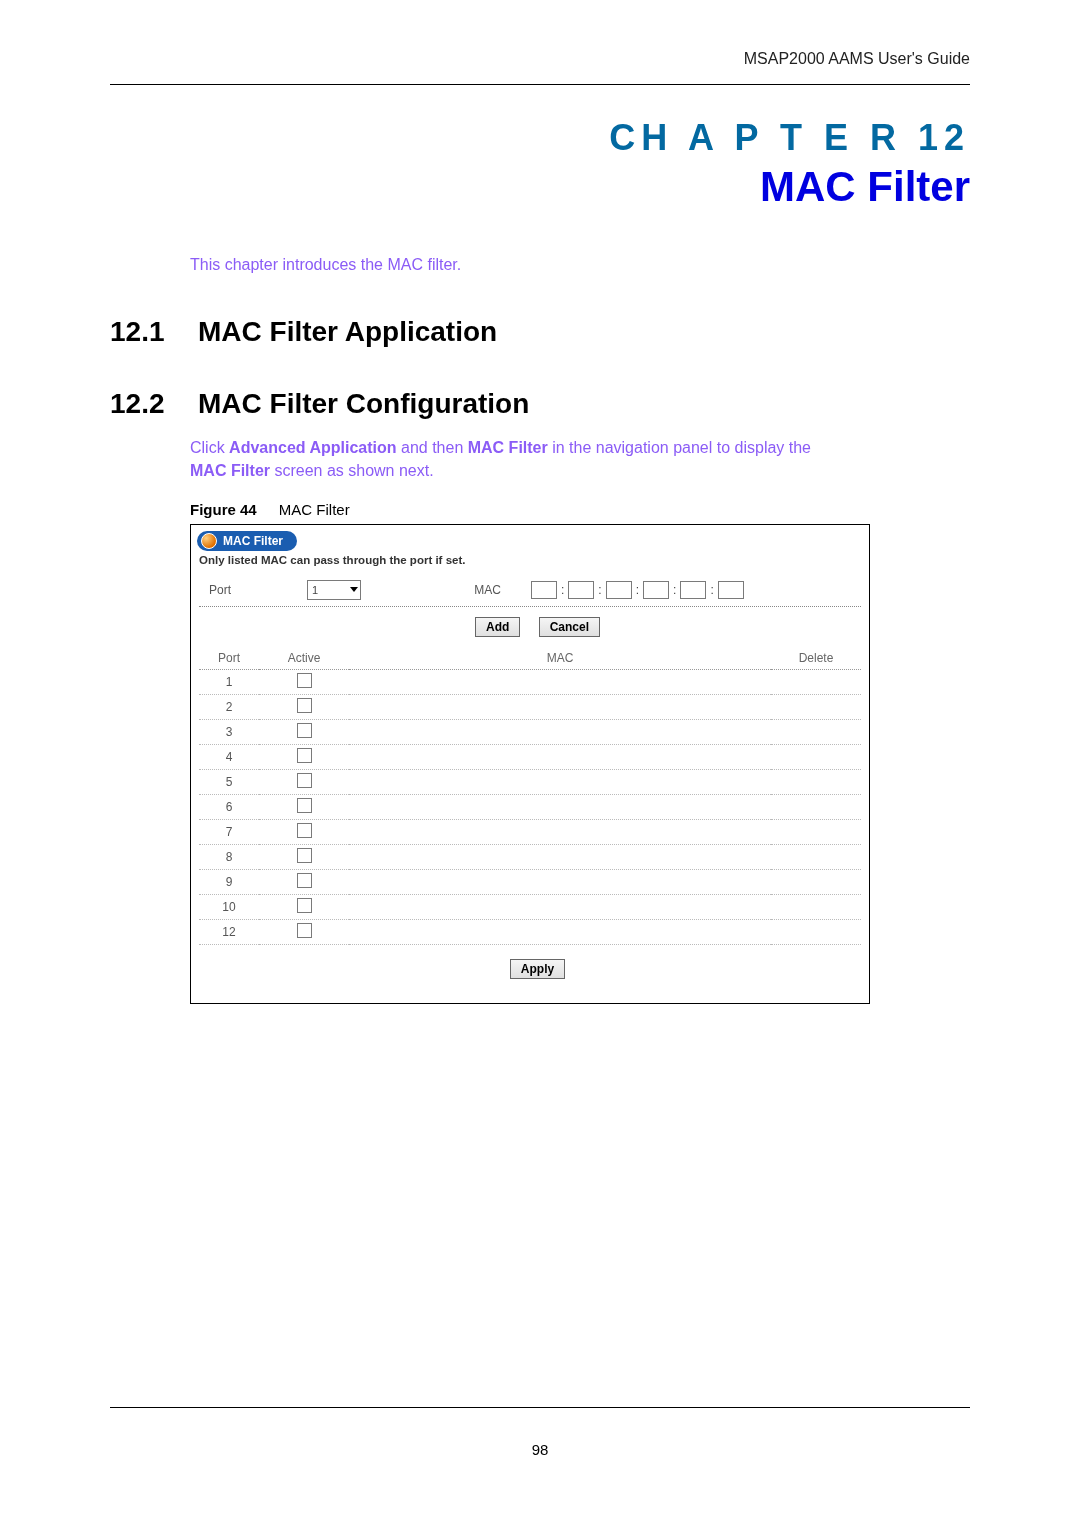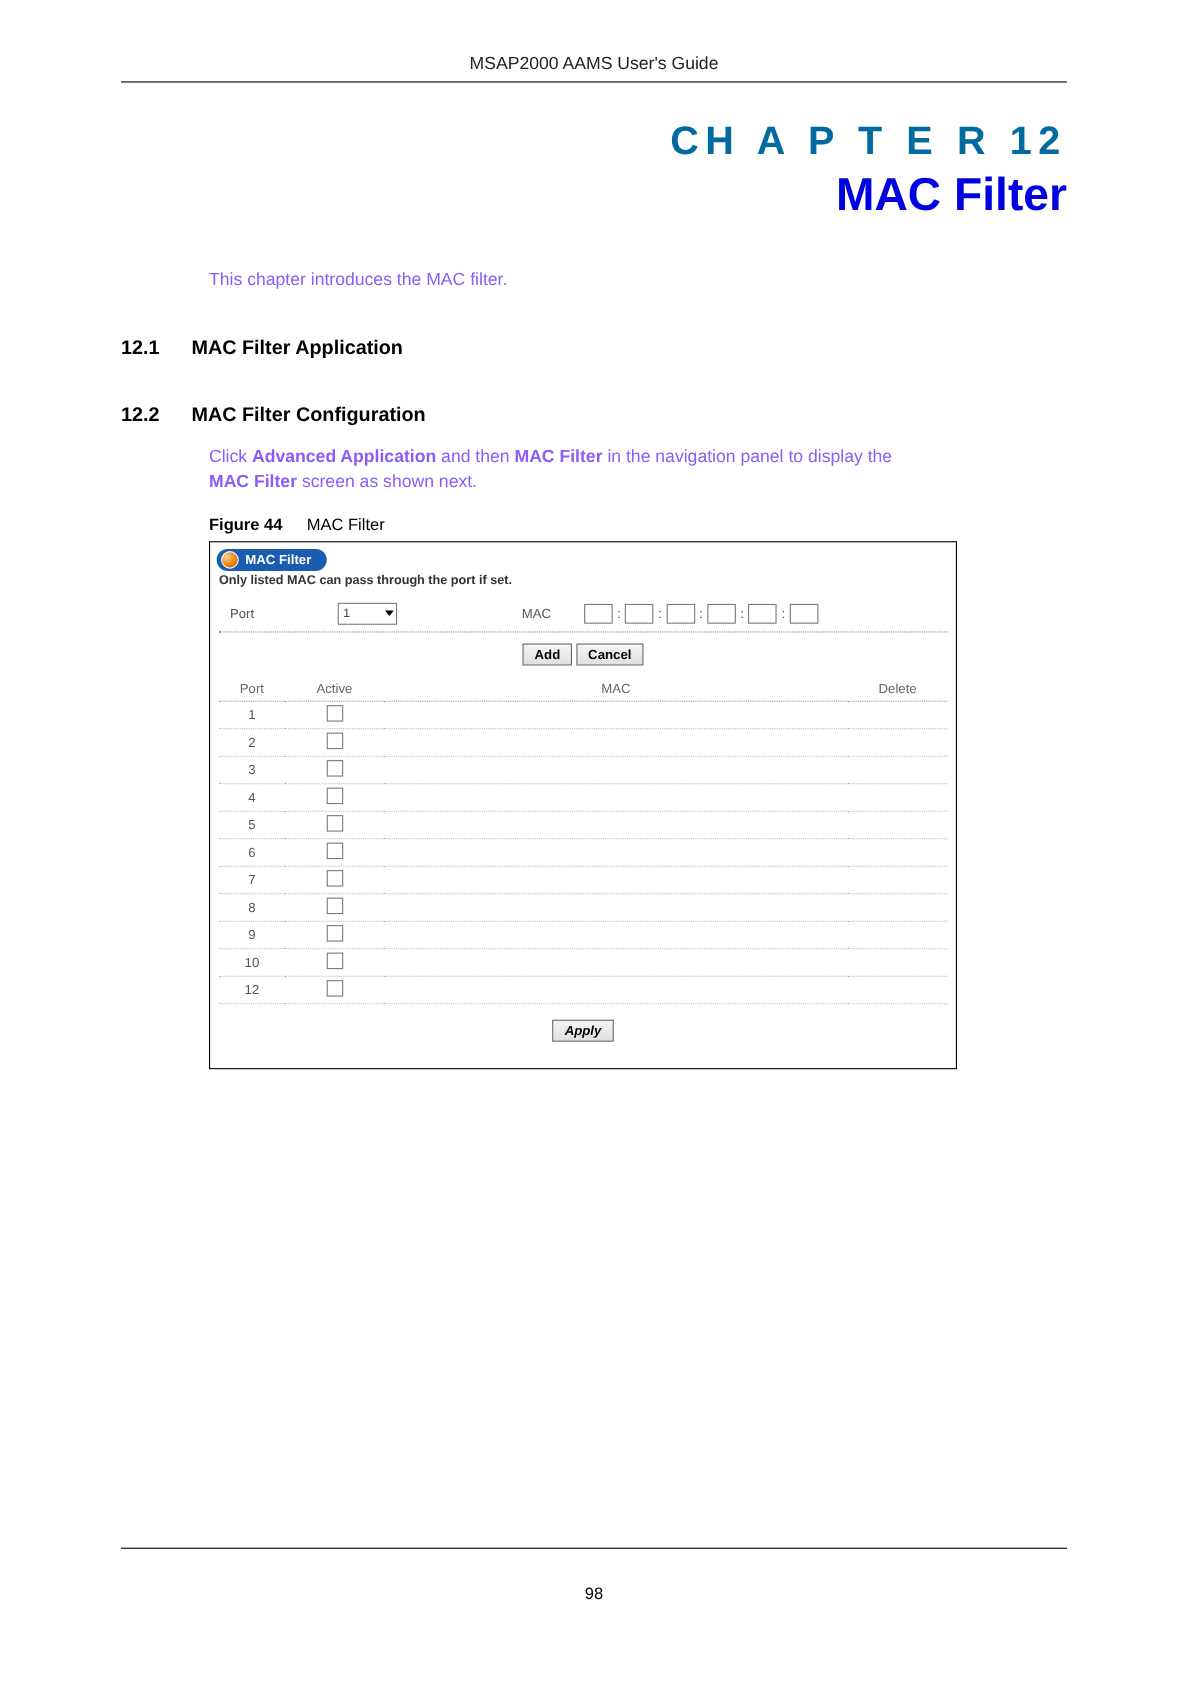--- a/index.html
+++ b/index.html
@@ -13,23 +13,23 @@
   .page {
     width: 1080px;
     height: 1528px;
     margin: 0 auto;
     position: relative;
     box-sizing: border-box;
     padding: 50px 110px 0 110px;
   }
   .header-row {
     display: flex;
-    justify-content: center;
+    justify-content: flex-end;
     border-bottom: 1.5px solid #000;
-    padding-bottom: 6px;
+    padding-bottom: 16px;
   }
   .header-left {
     font-size: 16px;
     color: #222;
   }
   .chapter-block {
     text-align: right;
     margin-top: 32px;
     margin-bottom: 42px;
   }
@@ -45,25 +45,26 @@
     color: #0000E0;
     margin-top: 4px;
   }
   .body-text {
     margin-left: 80px;
     font-size: 16px;
     line-height: 1.45;
     color: #8b5cf6;
   }
   .section-heading {
-    font-size: 18px;
+    font-size: 28px;
     font-weight: bold;
     margin-top: 40px;
     margin-bottom: 14px;
     display: flex;
+    gap: 24px;
   }
   .section-heading .num {
     width: 60px;
     flex: 0 0 auto;
   }
   .section-heading .txt {
     margin-left: 4px;
   }
   .fig-caption {
     margin-left: 80px;
@@ -145,20 +146,21 @@
   .mac-sep { padding: 0 2px; }
   .btn {
     display: inline-block;
     border: 1px solid #666;
     background: linear-gradient(#f5f5f5,#e0e0e0);
     font-weight: bold;
     font-size: 12px;
     padding: 2px 10px;
     color: #000;
     cursor: pointer;
+    margin-left: 15px;
   }
   .btnrow {
     text-align: center;
     margin: 10px 0;
   }
   .fig-table {
     width: calc(100% - 16px);
     margin: 0 8px;
     border-collapse: collapse;
     font-size: 12px;
@@ -343,20 +345,20 @@
           </tr>
           <tr>
             <td>12</td>
             <td><span class="chk"></span></td>
             <td></td>
             <td></td>
           </tr>
         </tbody>
     </table>
 
-    <div class="btnrow" style="margin-top:14px;font-style:italic;">
+    <div class="btnrow" style="margin-top:14px;">
       <span class="btn">Apply</span>
     </div>
   </div>
 
   <div class="page-footer-line"></div>
   <div class="page-num">98</div>
 </div>
 
 </body></html>

